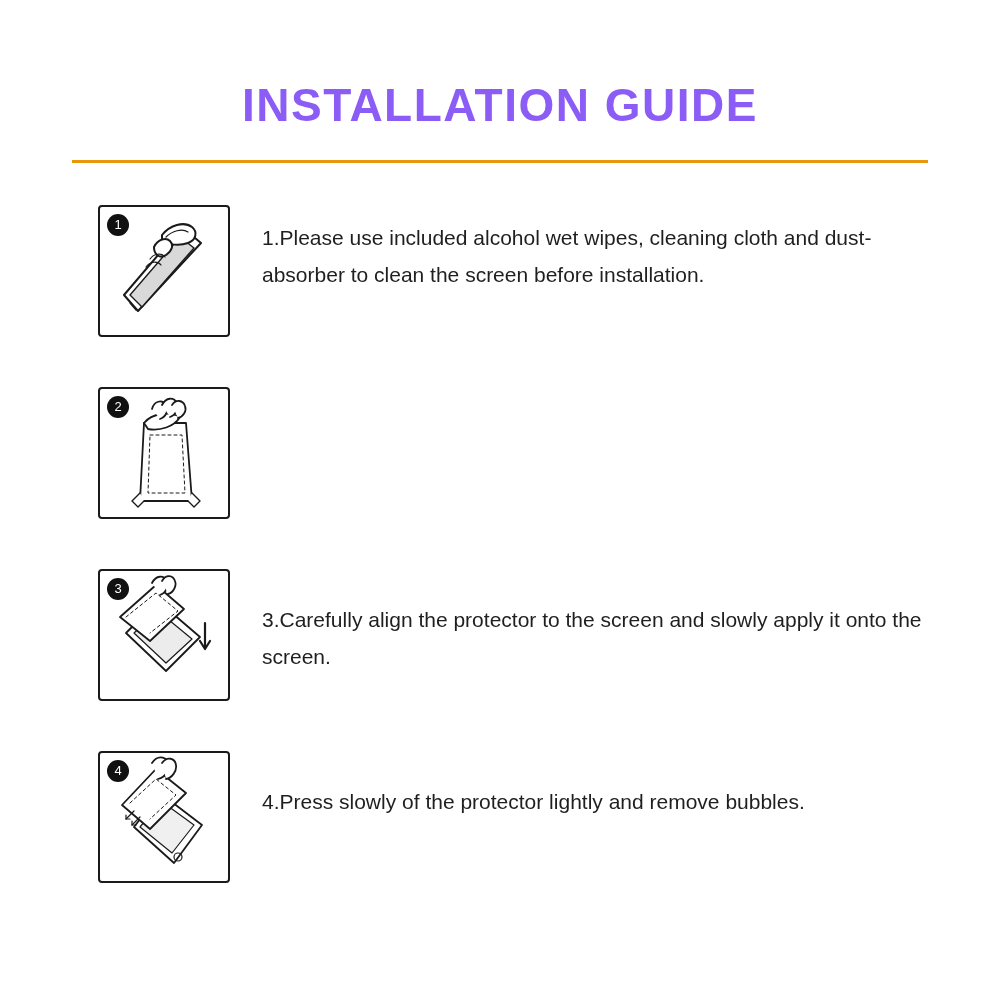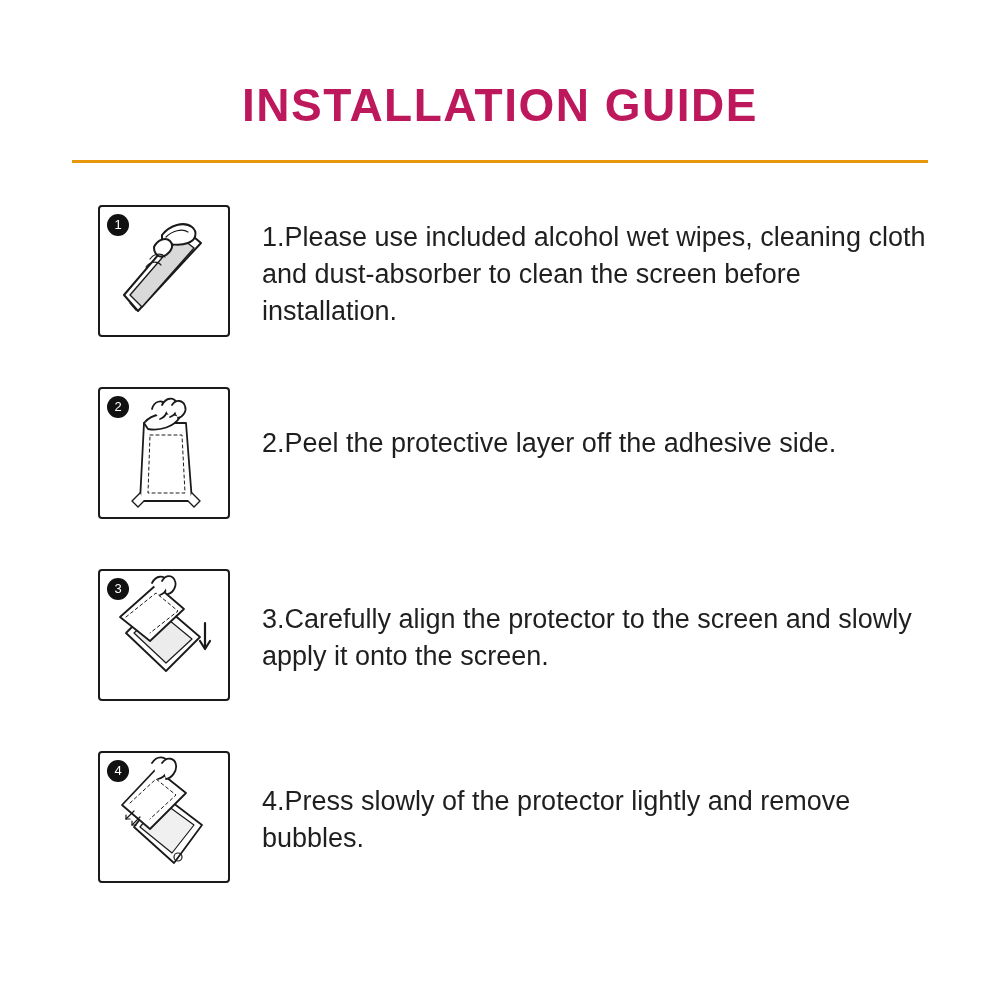--- a/index.html
+++ b/index.html
@@ -23,21 +23,21 @@
   }
   .title {
     position: absolute;
     top: 78px;
     left: 0;
     width: 1000px;
     text-align: center;
     font-size: 46px;
     font-weight: bold;
     letter-spacing: 1.5px;
-    color: #be185d;
+    color: #8b5cf6;
     font-family: "Liberation Sans", sans-serif;
   }
   .title-rule {
     position: absolute;
     top: 160px;
     left: 72px;
     width: 856px;
     height: 3px;
     background: #e8960c;
   }
@@ -82,21 +82,21 @@
   .thumb svg {
     position: absolute;
     top: 0;
     left: 0;
     width: 128px;
     height: 128px;
   }
   .step-text {
     margin-left: 32px;
     padding-right: 60px;
-    font-size: 27px;
+    font-size: 21px;
     line-height: 37px;
     color: #1f1f1f;
     font-family: "Liberation Sans", sans-serif;
     max-width: 700px;
   }
   .step-num {
     display: inline;
   }
   .s1 { margin-top: 0px; }
   .s2 { margin-top: 50px; }
@@ -155,23 +155,20 @@
 
             <path d="M52 20 C54 12 62 10 66 16 C69 21 66 28 60 30" fill="#ffffff"></path>
             <path d="M62 16 C66 8 74 8 77 14 C79 19 76 26 70 28" fill="#ffffff"></path>
             <path d="M72 16 C76 10 83 11 85 17 C87 22 83 28 78 29" fill="#ffffff"></path>
 
             <path d="M40 104 L32 112 L38 118 L44 112" fill="#ffffff" stroke-width="1.4"></path>
             <path d="M92 104 L100 112 L94 118 L88 112" fill="#ffffff" stroke-width="1.4"></path>
           </g>
         </svg>
       </div>
-      <div class="step-text t2">
-        <span class="step-num">2.</span><span>Peel the protective layer off the adhesive side.</span>
-      </div>
     </div>
 
     <div class="step s3">
       <div class="thumb">
         <div class="badge">3</div>
         <svg viewBox="0 0 128 128">
           <g fill="none" stroke="#1a1a1a" stroke-width="1.8" stroke-linejoin="round" stroke-linecap="round">
 
             <path d="M26 62 L58 30 L100 66 L66 100 Z" fill="#ffffff"></path>
             <path d="M34 62 L58 40 L92 68 L66 92 Z" fill="#ececec" stroke-width="1.2"></path>

